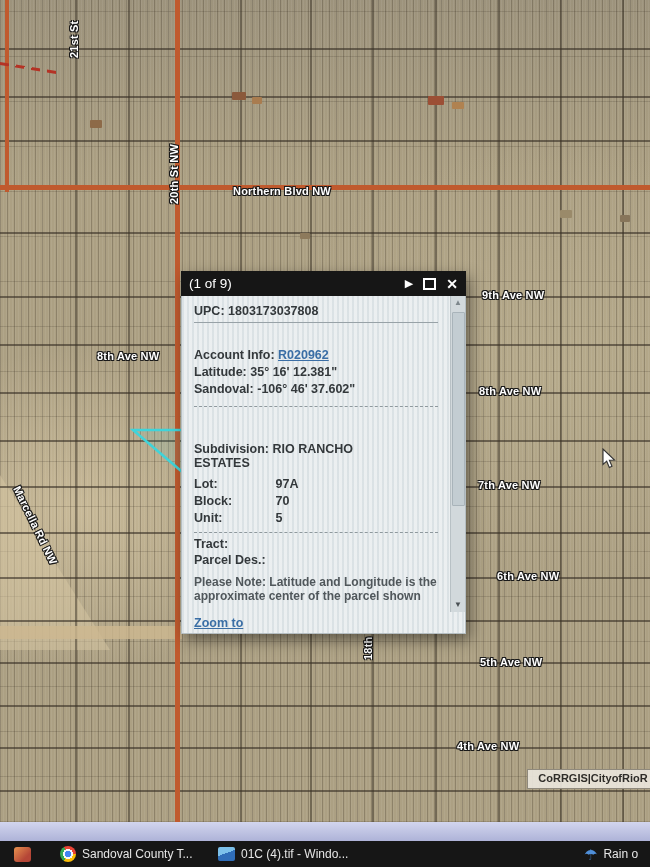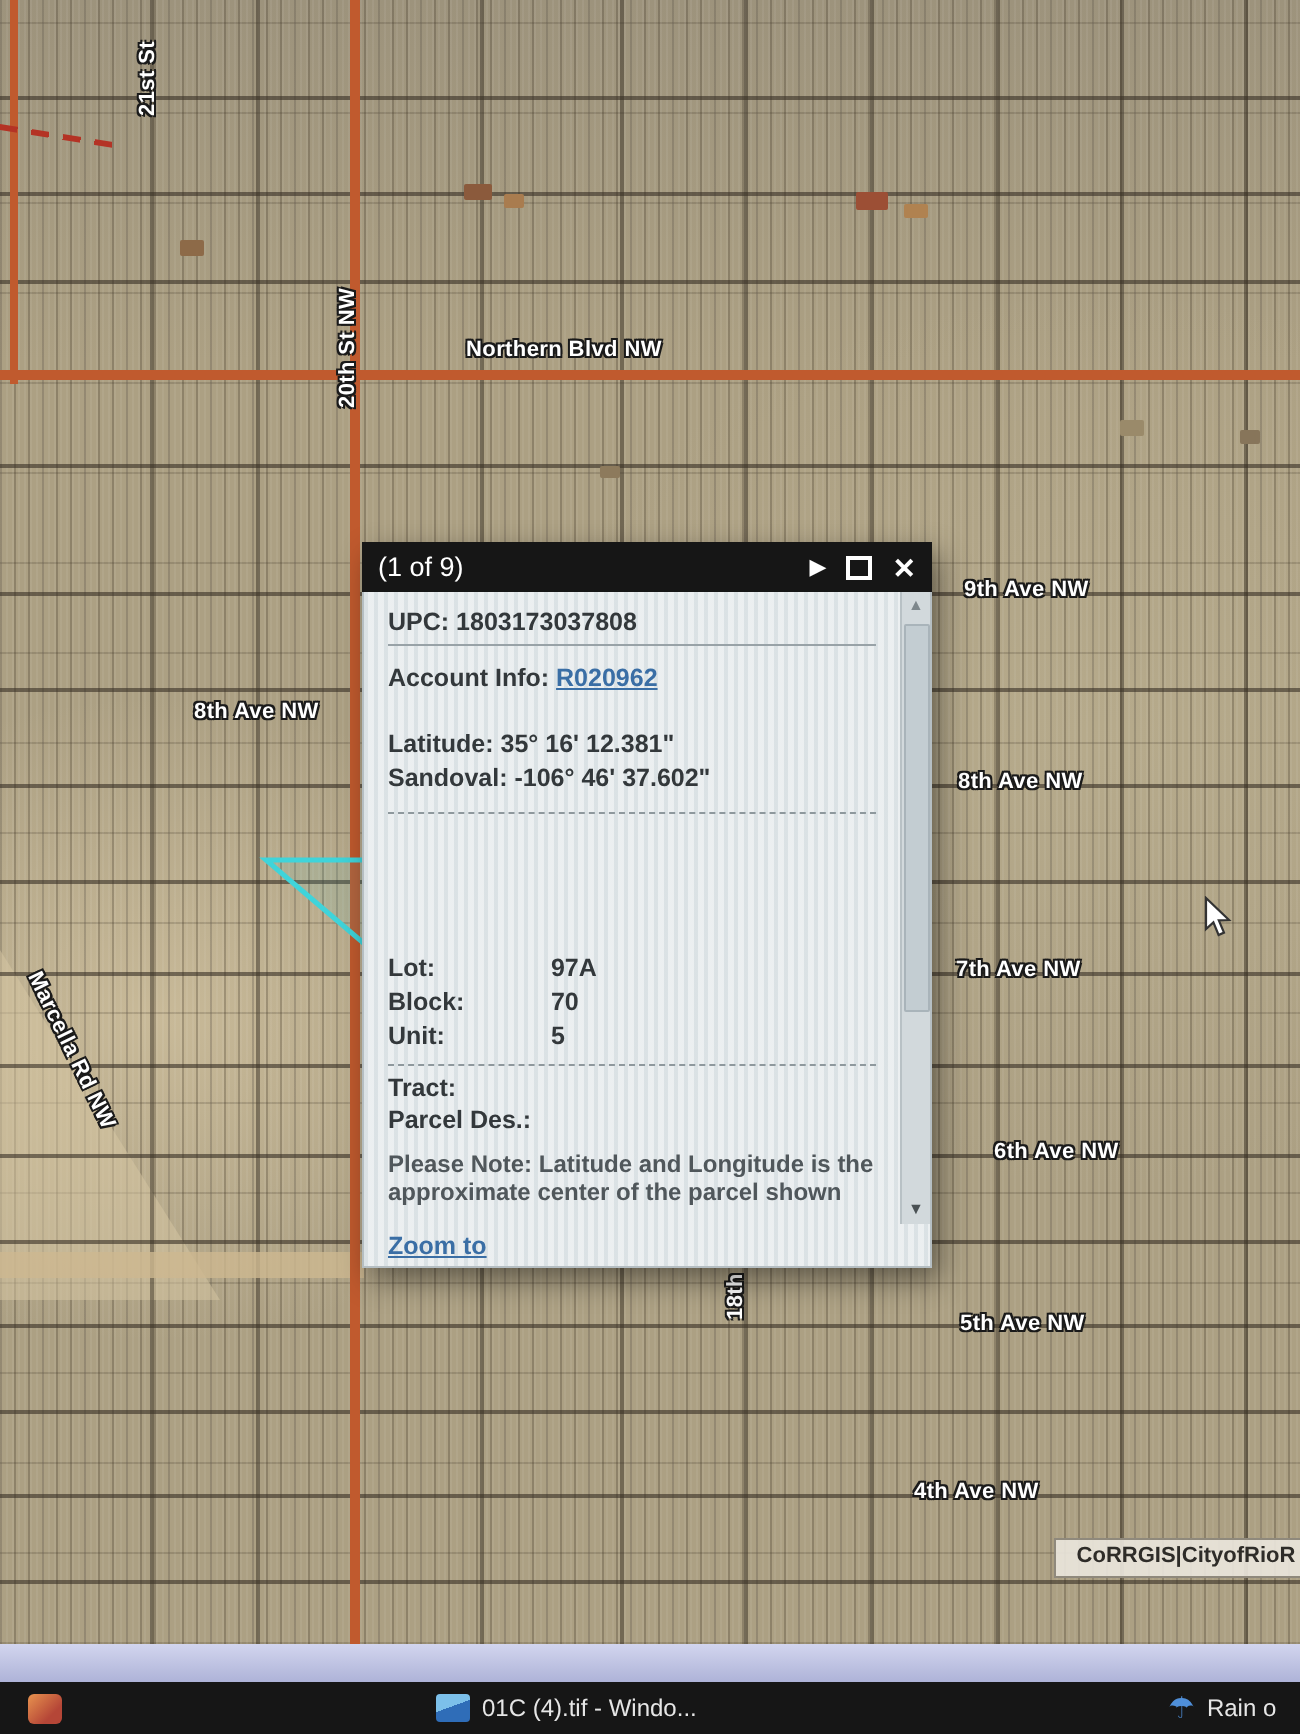--- a/index.html
+++ b/index.html
@@ -135,21 +135,21 @@
   <div class="bld" style="left:300px;top:233px;width:10px;height:6px;background:#8d7a5c"></div>
   <div class="bld" style="left:90px;top:120px;width:12px;height:8px;background:#8d6a48"></div>
   <div class="bld" style="left:620px;top:215px;width:10px;height:7px;background:#87755a"></div>
 
   <svg class="overlay-svg" width="650" height="822">
     <polygon points="133,430 187,430 187,476" fill="rgba(64,210,216,0.10)" stroke="#3fd4da" stroke-width="2.5"></polygon>
   </svg>
 
   <div class="street-label vlabel" style="left:68px;top:58px">21st St</div>
   <div class="street-label vlabel" style="left:168px;top:204px">20th St NW</div>
-  <div class="street-label" style="left:233px;top:169px">Northern Blvd NW</div>
+  <div class="street-label" style="left:233px;top:185px">Northern Blvd NW</div>
   <div class="street-label" style="left:97px;top:350px">8th Ave NW</div>
   <div class="street-label" style="left:482px;top:289px">9th Ave NW</div>
   <div class="street-label" style="left:479px;top:385px">8th Ave NW</div>
   <div class="street-label" style="left:478px;top:479px">7th Ave NW</div>
   <div class="street-label" style="left:497px;top:570px">6th Ave NW</div>
   <div class="street-label" style="left:480px;top:656px">5th Ave NW</div>
   <div class="street-label" style="left:457px;top:740px">4th Ave NW</div>
   <div class="street-label dlabel" style="left:22px;top:484px">Marcella Rd NW</div>
   <div class="street-label vlabel" style="left:362px;top:660px">18th</div>
 
@@ -165,35 +165,39 @@
       </span>
     <span class="pt-btn btn-close"></span>
   </div>
   <div class="popup-body">
     <div class="row" style="top:8px">
       <span>UPC:</span>
       <span>1803173037808</span>
     </div>
     <div class="sep" style="top:26px"></div>
 
-    <div class="row" style="top:36px">
+    <div class="row" style="top:52px">
       <span>Account Info:</span>
       <span class="link">R020962</span>
     </div>
 
     <div class="row" style="top:69px">
       <span>Latitude:</span>
       <span>35° 16' 12.381"</span>
     </div>
     <div class="row" style="top:86px">
       <span>Sandoval:</span>
       <span>-106° 46' 37.602"</span>
     </div>
     <div class="sep dashed" style="top:110px"></div>
 
+    <div class="row" style="top:146px;width:205px">
+      <span>Subdivision:</span>
+      <span>RIO RANCHO ESTATES</span>
+    </div>
     <div class="row" style="top:181px">
       <span class="lbl-col">Lot:</span>
       <span>97A</span>
     </div>
     <div class="row" style="top:198px">
       <span class="lbl-col">Block:</span>
       <span>70</span>
     </div>
     <div class="row" style="top:215px">
       <span class="lbl-col">Unit:</span>
@@ -226,20 +230,24 @@
   <svg width="14" height="21" viewBox="0 0 14 21">
     <path d="M1 1 L1 16.5 L4.7 13.2 L7.3 19.5 L10 18.3 L7.4 12.2 L12.5 12 Z" fill="#ffffff" stroke="#333333" stroke-width="1.1"></path>
   </svg>
 </div>
 
 <div class="statusstrip"></div>
 <div class="taskbar">
   <div class="tb-app" style="left:14px">
     <span class="icon-photos"></span>
   </div>
+  <div class="tb-app" style="left:60px">
+    <span class="icon-chrome"></span>
+    <span class="tb-label">Sandoval County T...</span>
+  </div>
   <div class="tb-app" style="left:218px">
     <span class="icon-viewer"></span>
     <span class="tb-label">01C (4).tif - Windo...</span>
   </div>
   <div class="tb-app" style="left:584px">
     <span class="icon-umbrella"></span>
     <span class="tb-label">Rain o</span>
   </div>
 </div>
 

